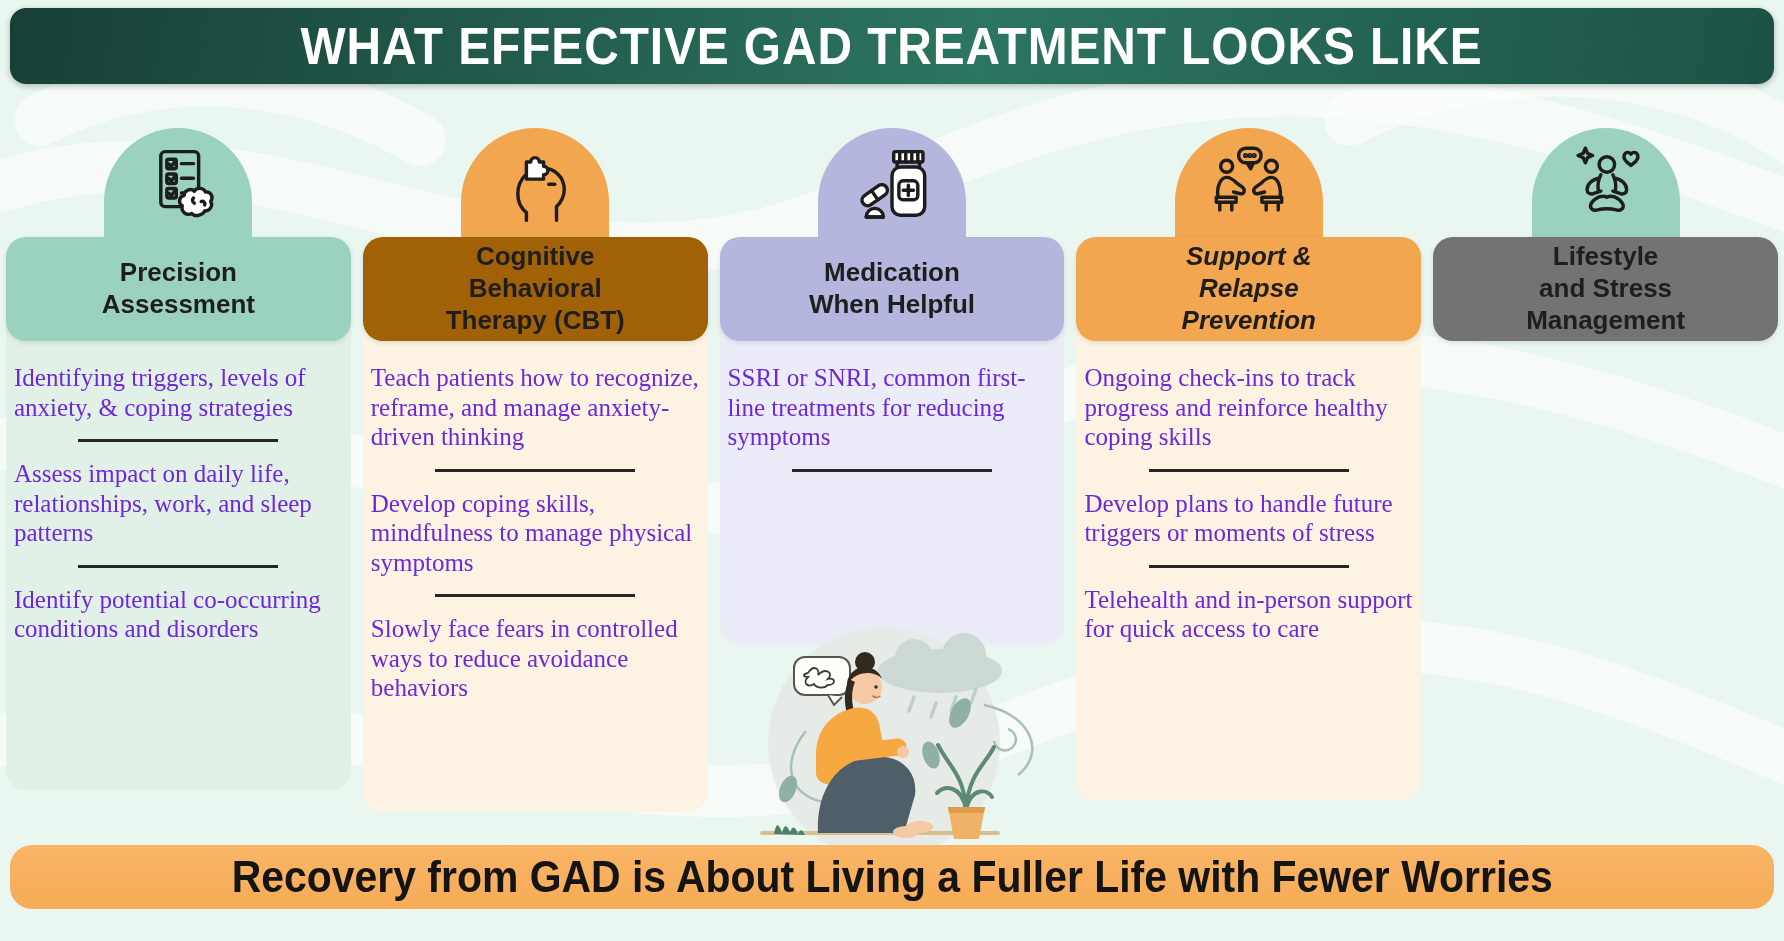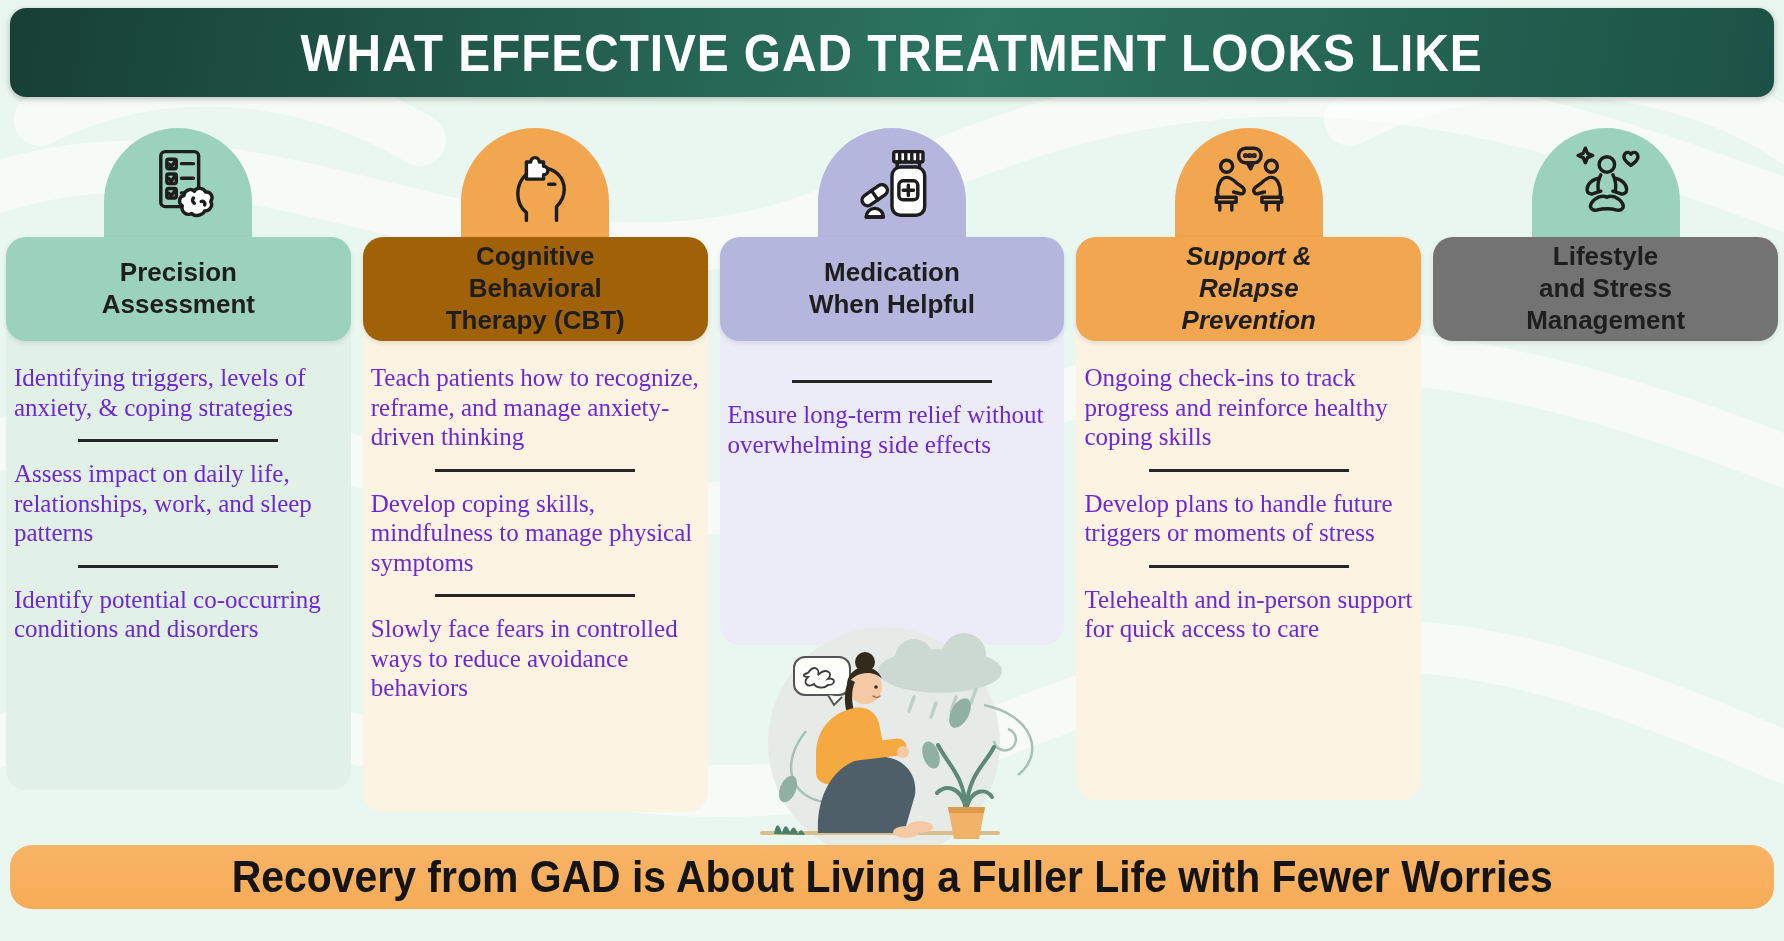--- a/index.html
+++ b/index.html
@@ -5,21 +5,21 @@
   * { margin:0; padding:0; box-sizing:border-box; }
   html,body { background:#ffffff; }
   .page {
     position:relative; width:1784px; height:941px; overflow:hidden;
     background:#eaf6f0; font-family:"Liberation Sans", sans-serif;
   }
   .bg-waves { position:absolute; inset:0; z-index:0; }
 
   
   .top-banner {
-    position:absolute; left:10px; right:10px; top:8px; height:89px; z-index:3;
+    position:absolute; left:10px; right:10px; top:8px; height:76px; z-index:3;
     border-radius:16px; display:flex; align-items:center; justify-content:center;
     background:linear-gradient(100deg,#173f35 0%,#2c7560 55%,#1c5245 100%);
     box-shadow:0 2px 6px rgba(0,0,0,.25);
   }
   .top-banner .banner-text {
     color:#ffffff; font-size:52px; font-weight:bold; letter-spacing:1px;
     transform:scaleX(.92); white-space:nowrap;
   }
 
   
@@ -160,22 +160,22 @@
     <rect x="58" y="44" width="22" height="22" rx="5"></rect>
     <path d="M69 49v12M63 55h12"></path>
   </svg>
 </span>
     </div>
     <div class="title-band" style="background: rgb(180, 182, 222);">
       <span class="title">Medication
 When Helpful</span>
     </div>
     <div class="body-card" style="background: rgb(236, 236, 249);">
-          <div class="divider"></div>
-          <p class="item">Ensure long-term relief without overwhelming side effects</p>
+          <p class="item">SSRI or SNRI, common first-line treatments for reducing symptoms</p>
+          <div class="divider"></div>
         </div>
   </section>
 
   <section class="column">
     <div class="arch" style="background: rgb(241, 166, 79);">
       <span class="icon-slot">
   <svg viewBox="0 0 100 100" fill="none" stroke="#1d1d1d" stroke-width="4" stroke-linecap="round" stroke-linejoin="round">
     <rect x="38" y="6" width="26" height="17" rx="8"></rect>
     <path d="M48 23l4 7 3-7"></path>
     <circle cx="46" cy="14.5" r="1" fill="#1d1d1d"></circle>

